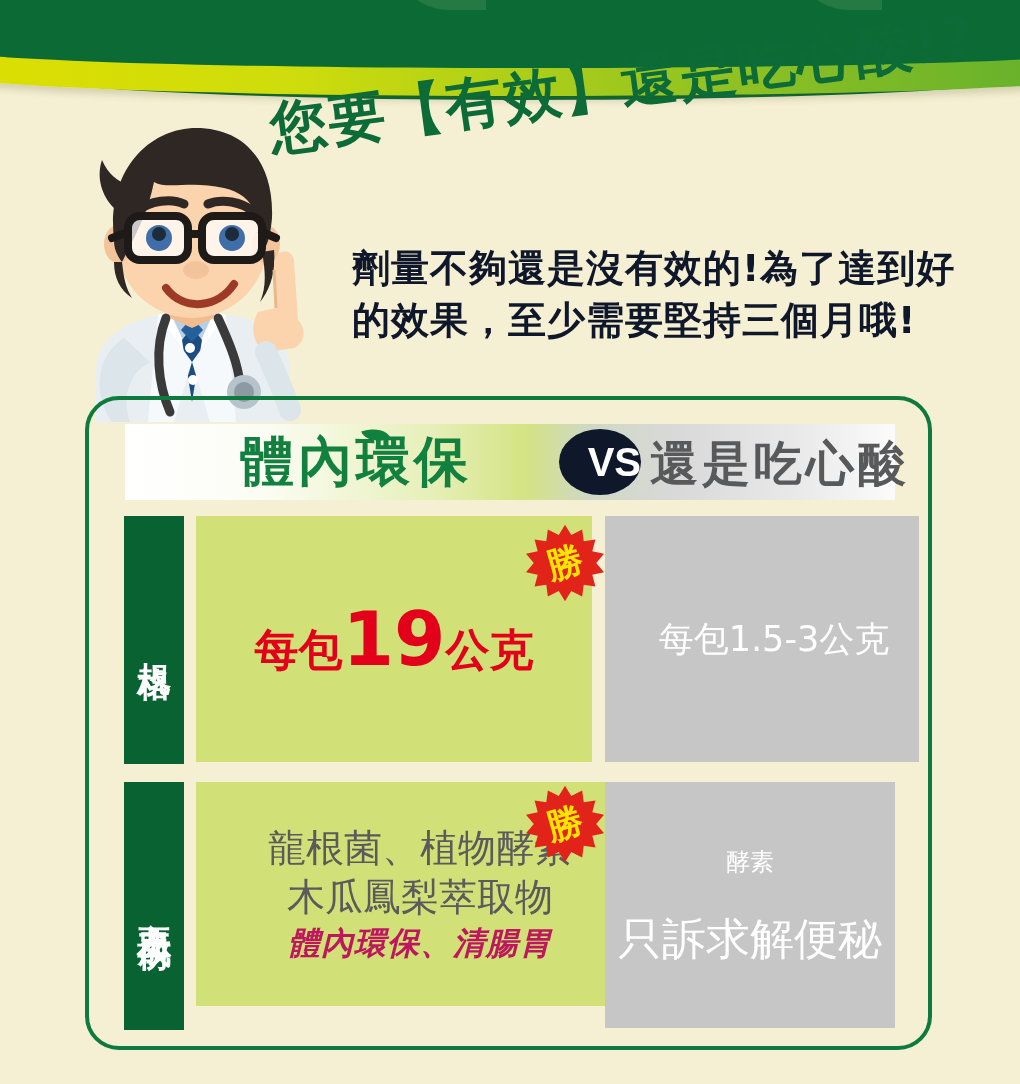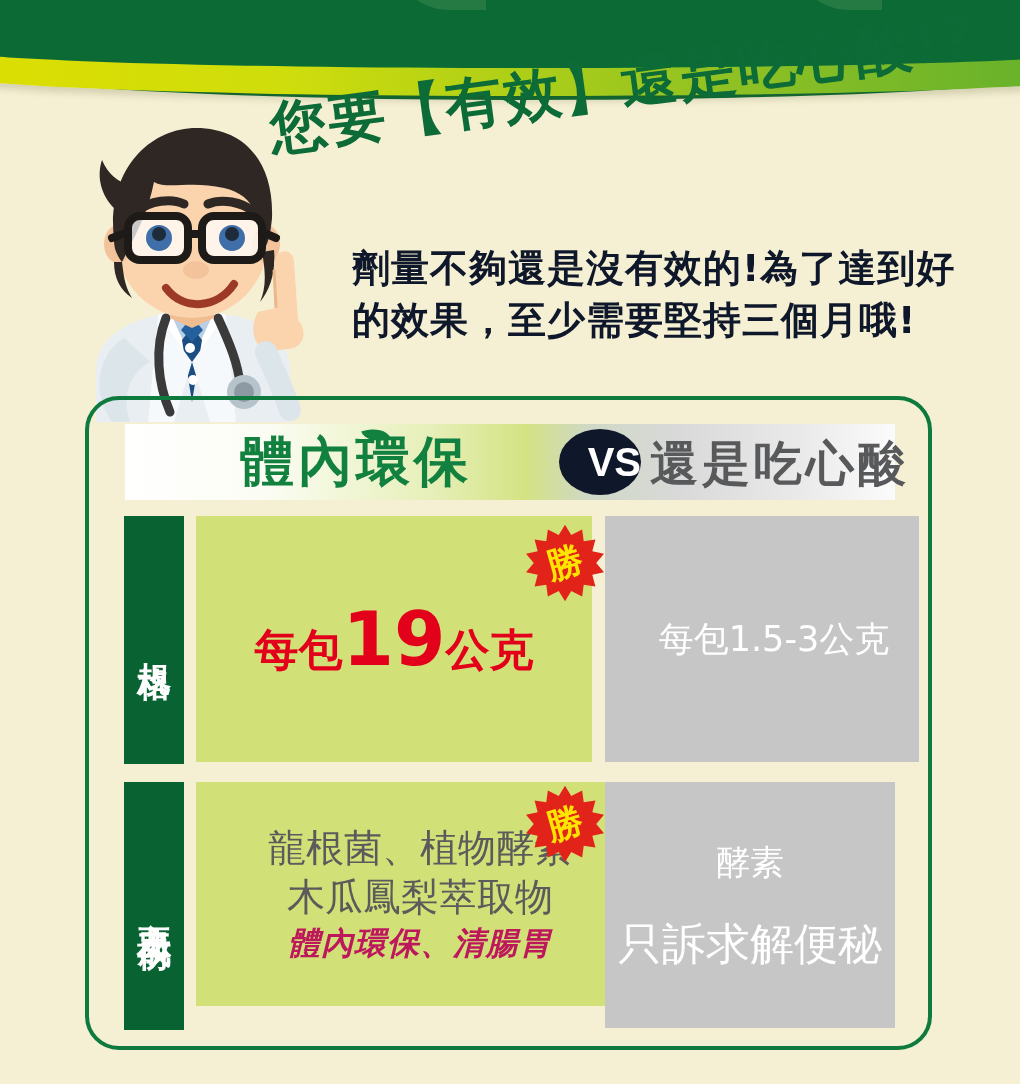--- a/index.html
+++ b/index.html
@@ -120,21 +120,21 @@
   }
   .spec-ours .big{font-size:74px;font-weight:bold;}
   .spec-theirs{
     font-size:35px;font-weight:normal;color:#ffffff;white-space:nowrap;
     font-family:"DejaVu Sans","Liberation Sans",sans-serif;
   }
   .ing-ours{line-height:1.30;font-family:"DejaVu Sans","Liberation Sans",sans-serif;}
   .ing-ours .l1,.ing-ours .l2{font-size:38px;color:#5b5b5b;}
   .ing-ours .l3{font-size:32px;font-weight:bold;color:#be185d;letter-spacing:1px;font-style:italic;}
   .ing-theirs{line-height:1.0;font-family:"DejaVu Sans","Liberation Sans",sans-serif;}
-  .ing-theirs .t1{font-size:34px;color:#ffffff;display:block;margin-bottom:43px;}
+  .ing-theirs .t1{font-size:24px;color:#ffffff;display:block;margin-bottom:43px;}
   .ing-theirs .t2{font-size:44px;color:#ffffff;display:block;}
 
   
   .badge{
     position:absolute;width:78px;height:78px;
     display:flex;align-items:center;justify-content:center;
   }
   .badge .star{position:absolute;left:0;top:0;width:78px;height:78px;}
   .badge .txt{
     position:relative;font-size:36px;font-weight:bold;color:#ffe400;

